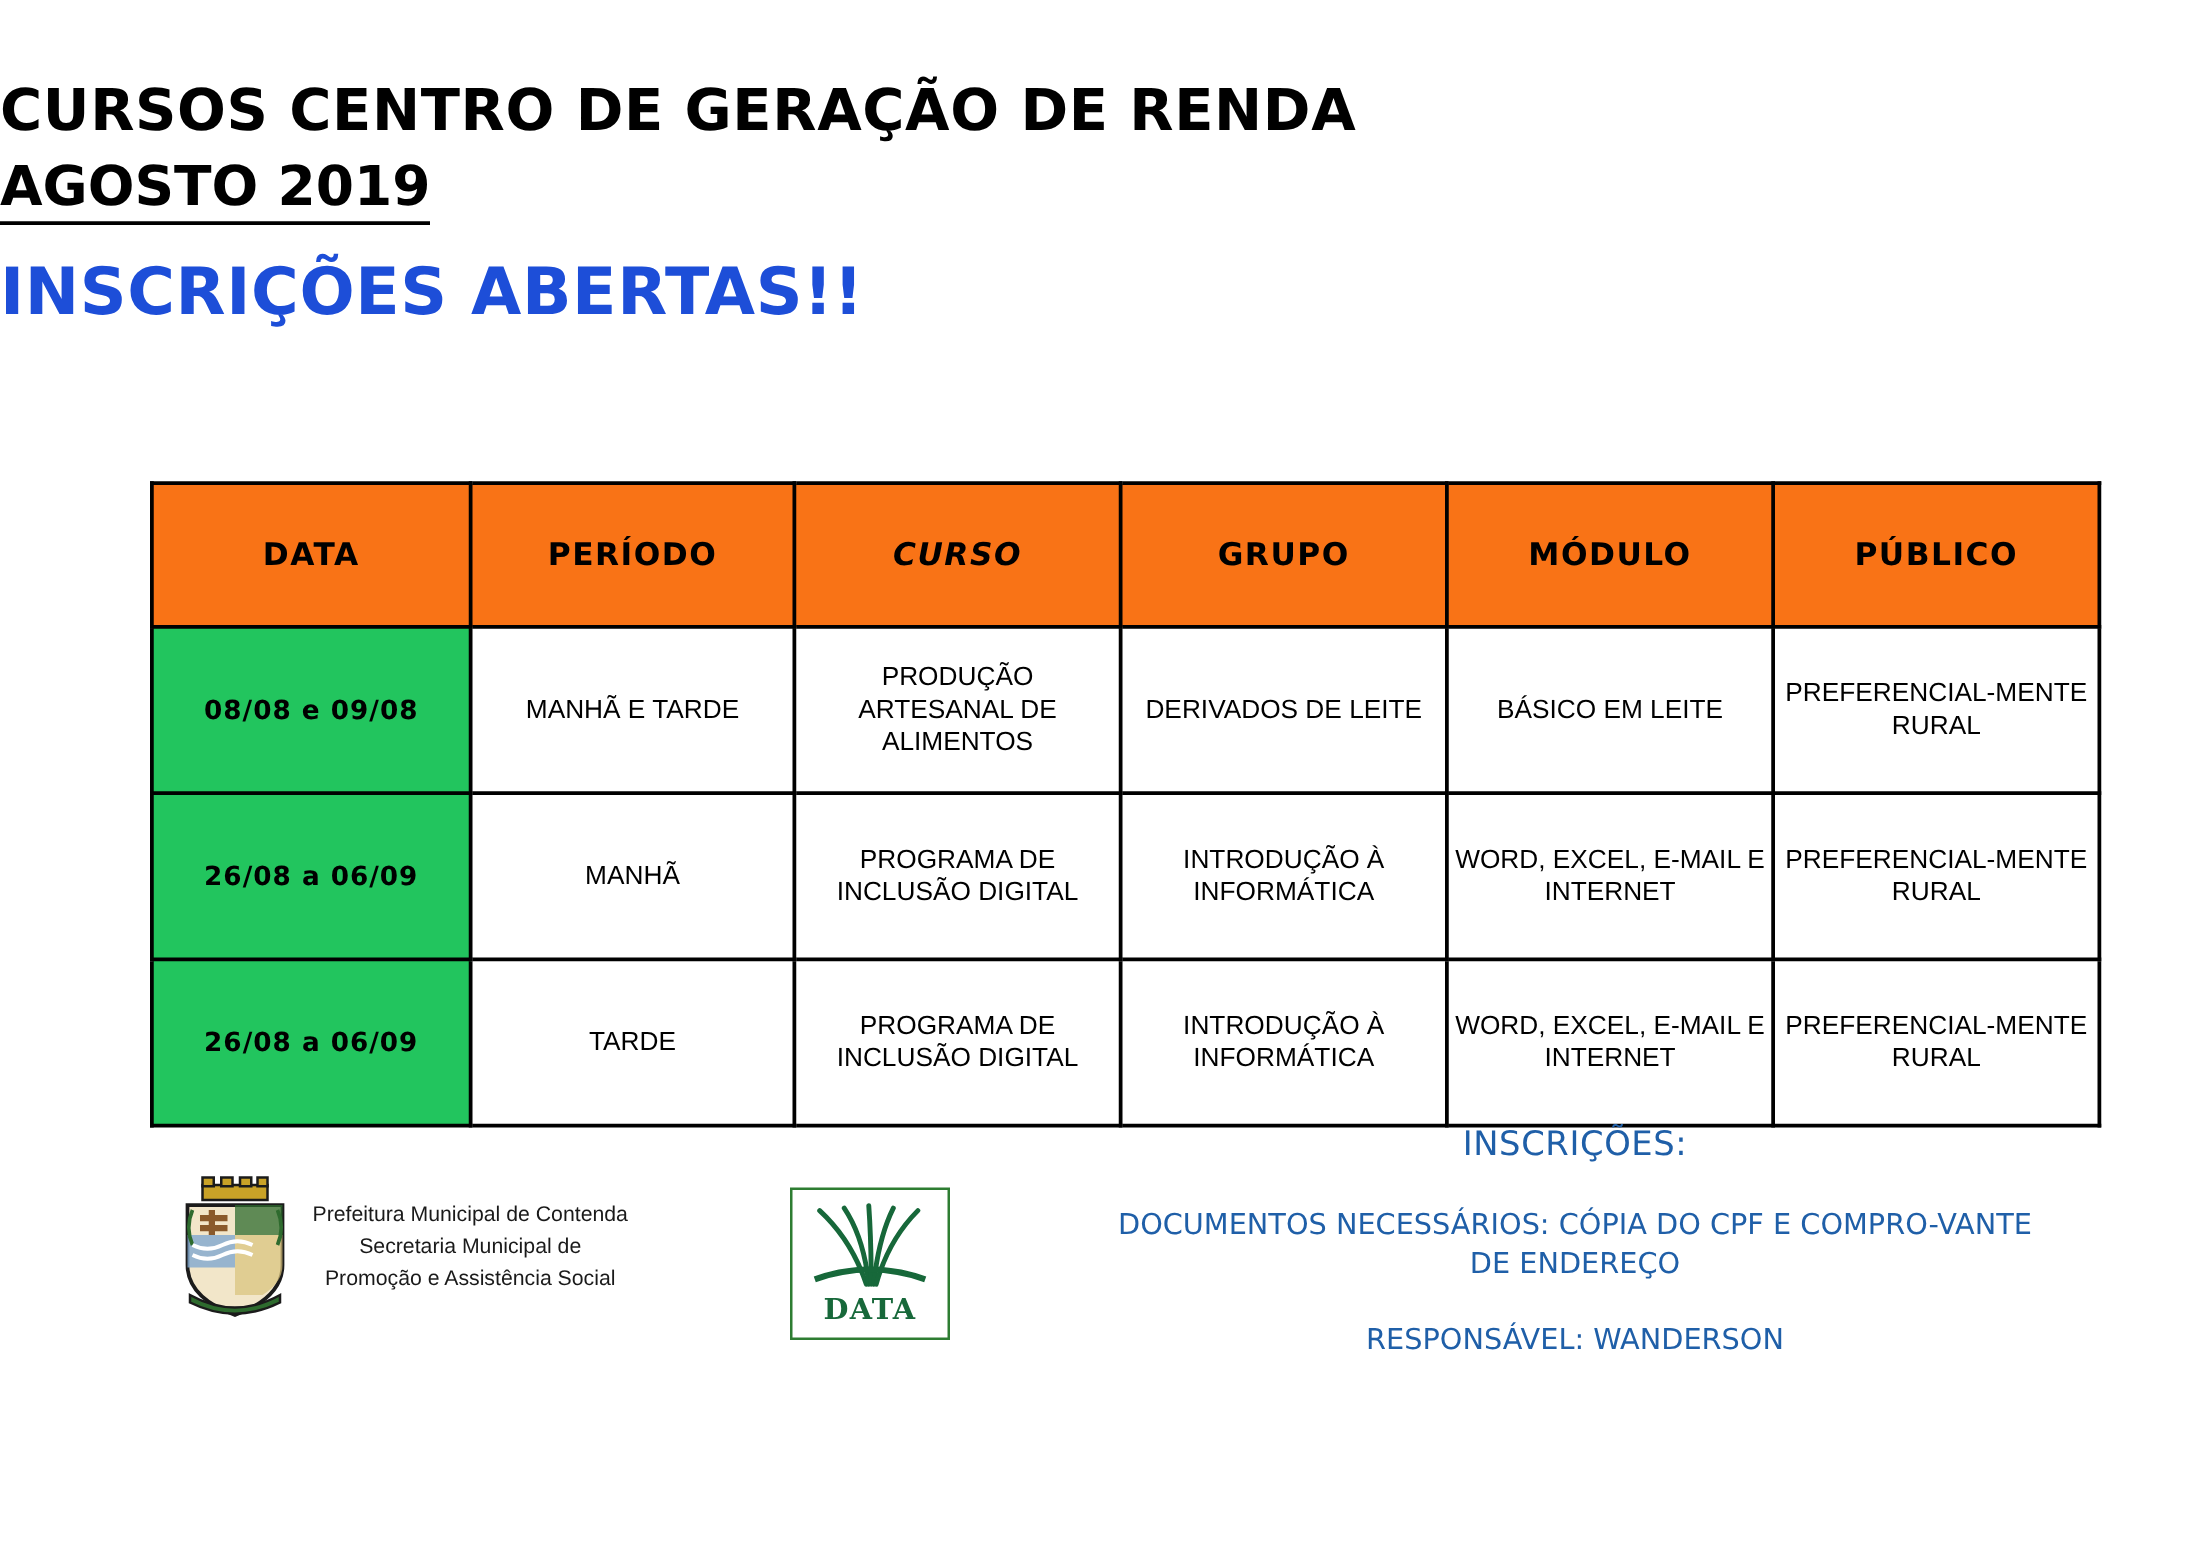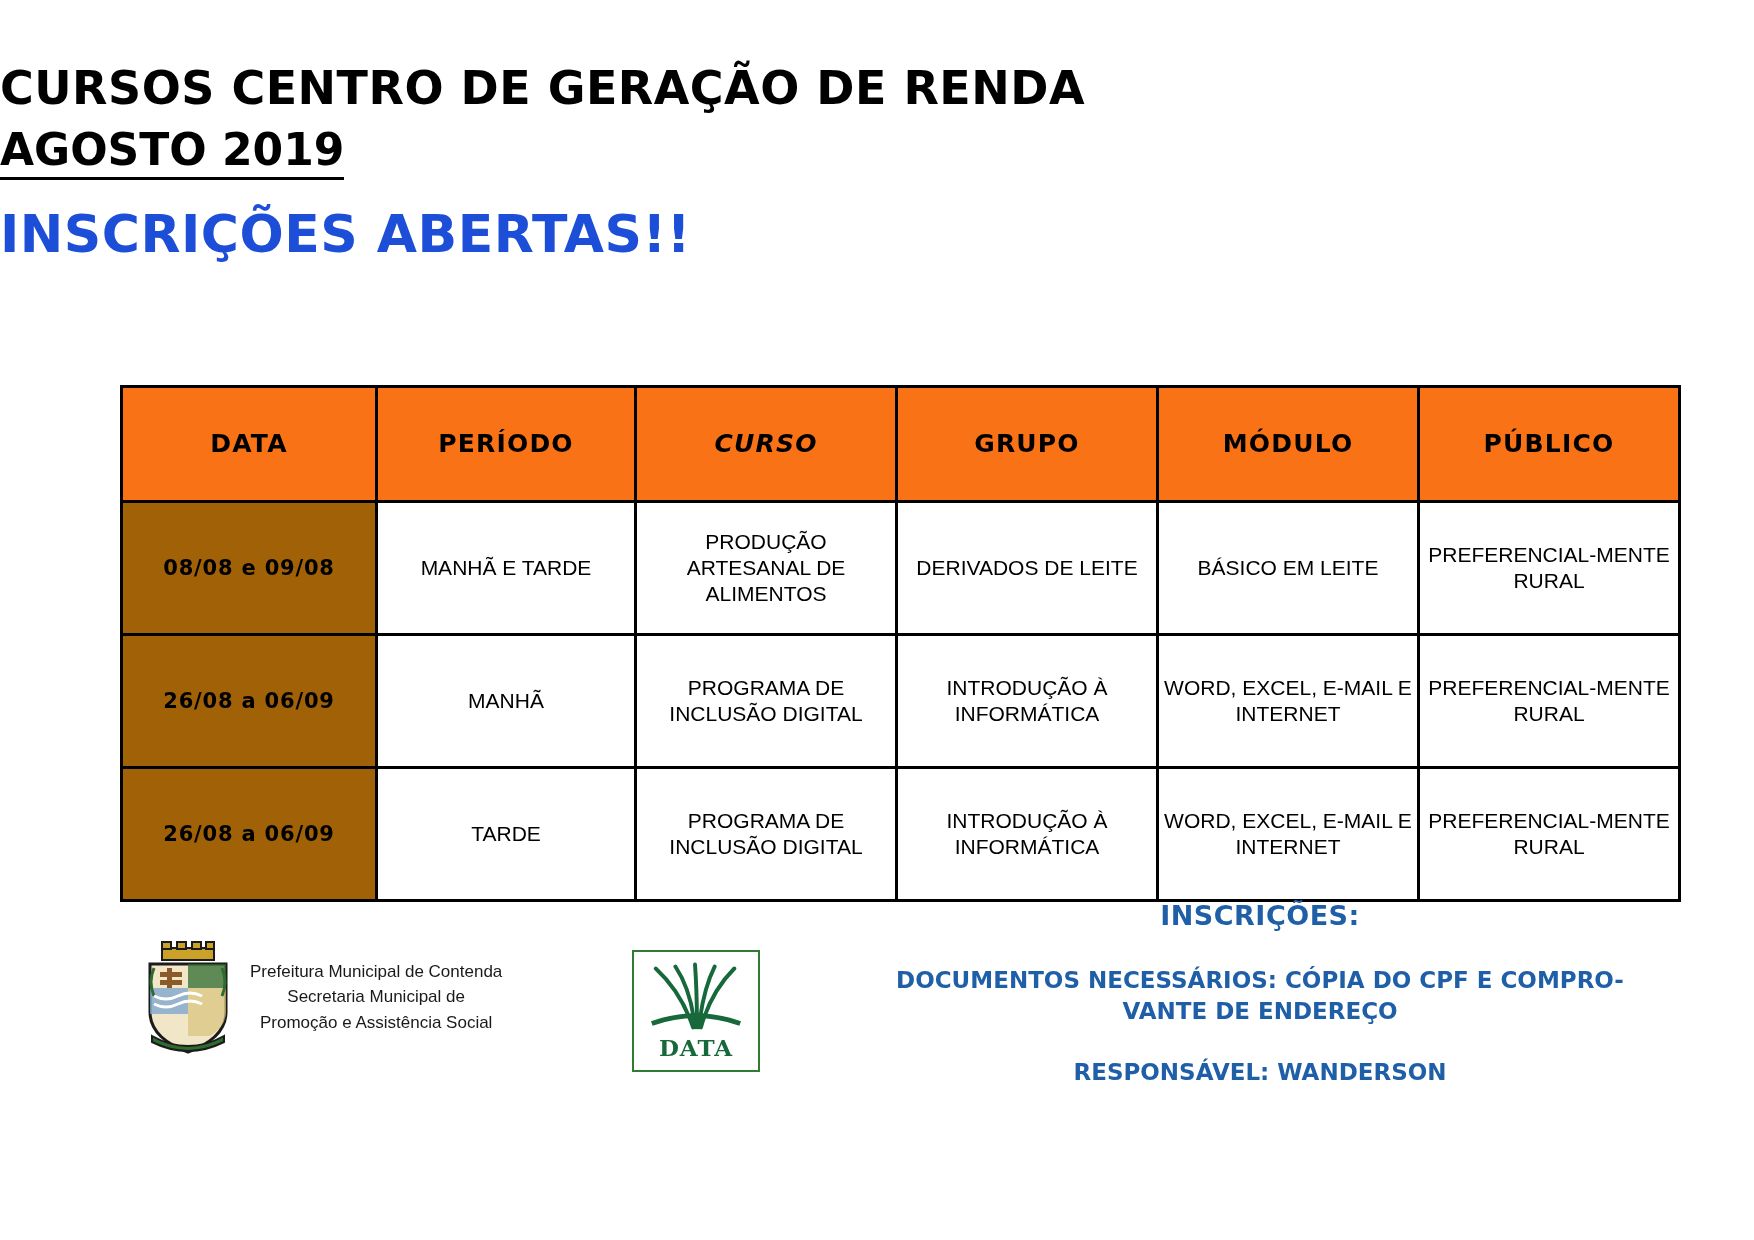--- a/index.html
+++ b/index.html
@@ -82,21 +82,21 @@
     vertical-align: top;
     padding-top: 14px;
   }
   th.col-periodo { width: 248px; }
   th.col-curso   { width: 250px; font-style: italic; }
   th.col-grupo   { width: 250px; }
   th.col-modulo  { width: 250px; }
   th.col-publico { width: 250px; }
 
   td.date-cell {
-    background: #a16207;
+    background: #22c55e;
     font-family: "DejaVu Sans", sans-serif;
     font-weight: bold;
     font-size: 23px;
     letter-spacing: 0.8px;
     vertical-align: top;
     padding-top: 12px;
   }
   tr.body-row { height: 133px; }
   td.cell { background: #ffffff; }
 
@@ -153,21 +153,21 @@
   }
 
   .insc-block {
     position: absolute;
     left: 880px;
     top: 0px;
     width: 760px;
     text-align: center;
     color: #1f5fa8;
     font-family: "DejaVu Sans", sans-serif;
-    font-weight: bold;
+    font-weight: normal;
   }
   .insc-title { font-size: 27px; letter-spacing: 0.5px; }
   .insc-sub   { font-size: 25px; margin-top: 8px; }
   .insc-docs  { font-size: 23px; margin-top: 34px; line-height: 1.35; }
   .insc-resp  { font-size: 23px; margin-top: 32px; }
 </style>
 </head>
 <body>
 
 <div class="title-block">

